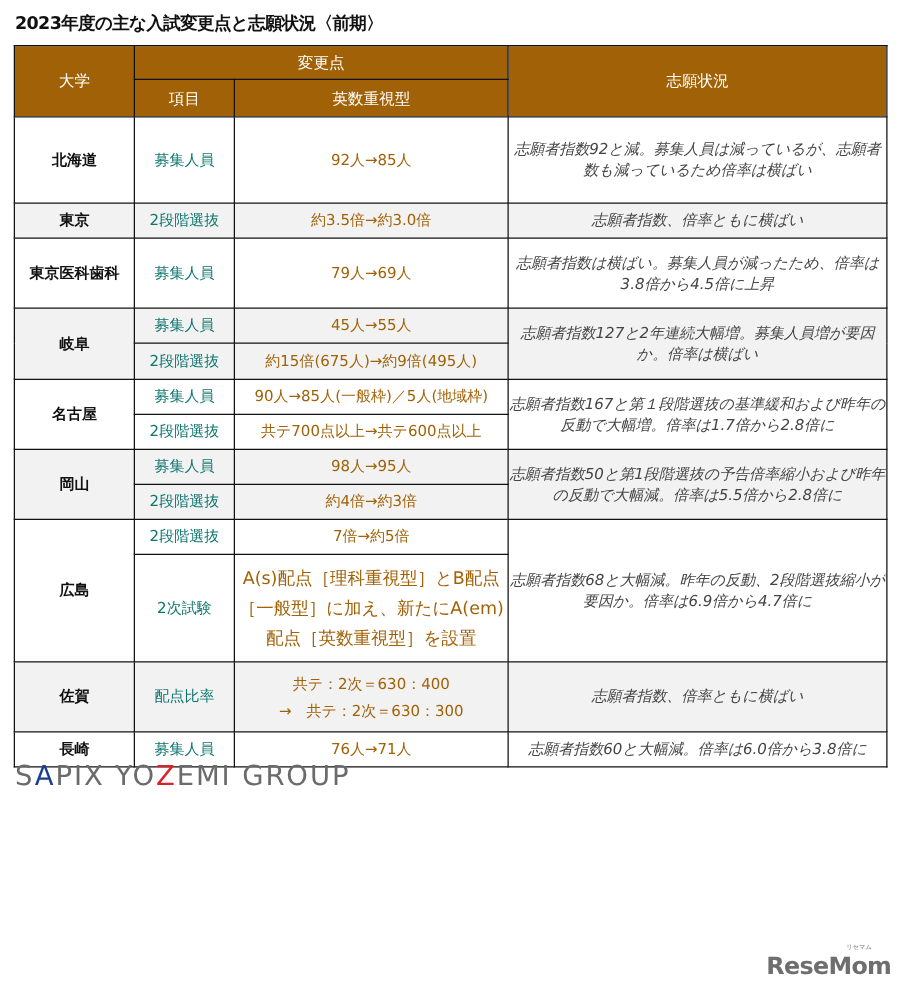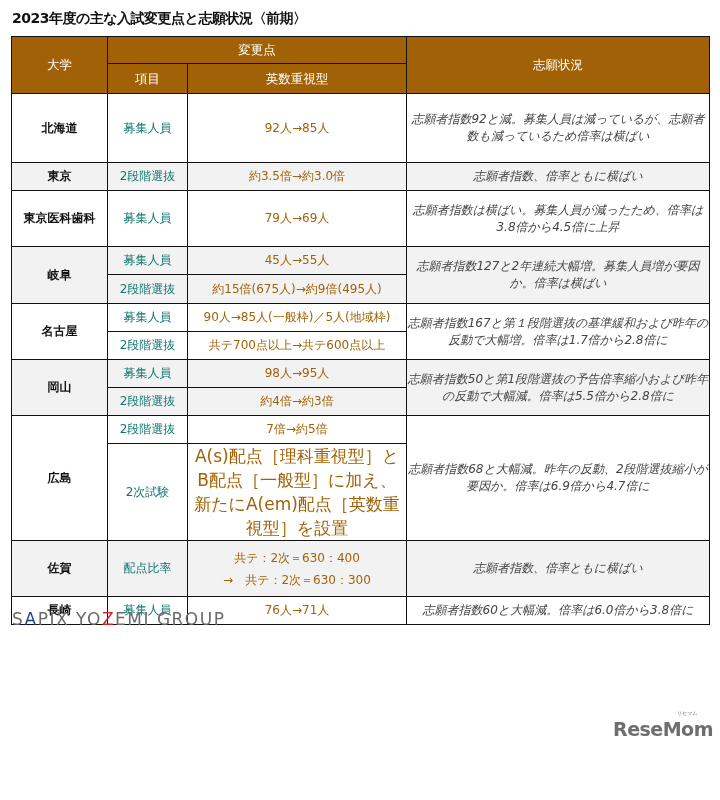--- a/index.html
+++ b/index.html
@@ -11,25 +11,25 @@
                table-layout:fixed; width:698px; }
   table.main td, table.main th { border:1.5px solid #111; padding:0; font-size:12px;
                text-align:center; vertical-align:middle; overflow:hidden; line-height:1.4; }
   table.main th { background:#a16207; color:#fff; font-weight:normal; font-size:12.5px; }
   td.uni { font-weight:bold; color:#111; font-size:12.5px; }
   td.item { color:#0f766e; font-size:12px; }
   td.chg { color:#a16207; font-size:12px; }
   td.status { text-align:left; color:#444; font-size:11.5px; padding:0 2px 0 3px; line-height:20px;font-style:italic; }
   tr.shade td { background:#f2f2f2; }
   tr.white td { background:#fff; }
-  .logo { position:absolute; left:12px; top:609px; font-size:17px; letter-spacing:1.5px;
+  .logo { position:absolute; left:12px; top:609px; font-size:22px; letter-spacing:1.5px;
           color:#6b6b6b; font-family:"DejaVu Sans", sans-serif; white-space:nowrap; }
   .logo .blue { color:#1a3f8f; }
   .logo .red { color:#d9222a; }
-  .resemom { position:absolute; left:613px; top:718px; font-size:19px; font-weight:bold;
+  .resemom { position:absolute; left:613px; top:762px; font-size:19px; font-weight:bold;
              color:#6e6e6e; font-family:"DejaVu Sans", sans-serif; letter-spacing:-0.5px; white-space:nowrap; }
   .resemom .ruby { position:absolute; left:64px; top:-8px; font-size:5px; font-weight:normal; letter-spacing:0; }
 </style>
 </head>
 <body>
 
 <div class="title">2023年度の主な入試変更点と志願状況〈前期〉</div>
 
 <table class="main">
   <colgroup>
@@ -104,21 +104,21 @@
   </tr>
 
   <tr class="white" style="height:28px">
     <td class="uni" rowspan="2">広島</td>
     <td class="item">2段階選抜</td>
     <td class="chg">7倍→約5倍</td>
     <td class="status" rowspan="2">志願者指数68と大幅減。昨年の反動、2段階選抜縮小が要因か。倍率は6.9倍から4.7倍に</td>
   </tr>
   <tr class="white" style="height:86px">
     <td class="item">2次試験</td>
-    <td class="chg" style="padding:0 2px; line-height:24px; font-size:17px;">A(s)配点［理科重視型］とB配点［一般型］に加え、新たにA(em)配点［英数重視型］を設置</td>
+    <td class="chg" style="padding:0 2px; line-height:24px; font-size:14px;">A(s)配点［理科重視型］とB配点［一般型］に加え、新たにA(em)配点［英数重視型］を設置</td>
   </tr>
 
   <tr class="shade" style="height:56px">
     <td class="uni">佐賀</td>
     <td class="item">配点比率</td>
     <td class="chg" style="line-height:22px;">
       <div>共テ：2次＝630：400</div>
       <div>→　共テ：2次＝630：300</div>
     </td>
     <td class="status">志願者指数、倍率ともに横ばい</td>

